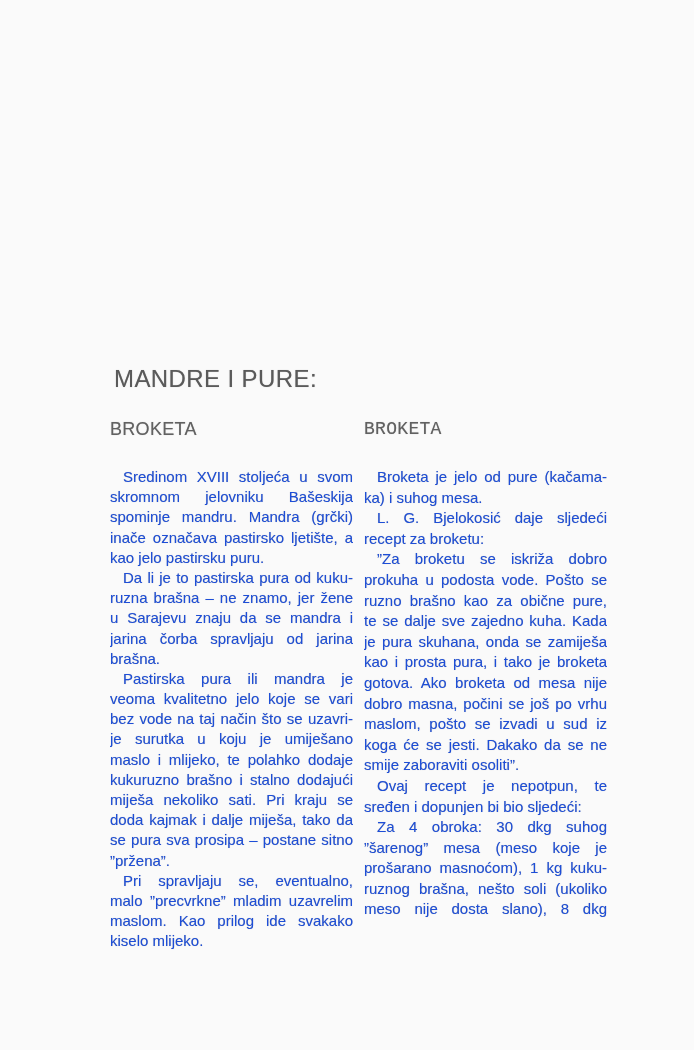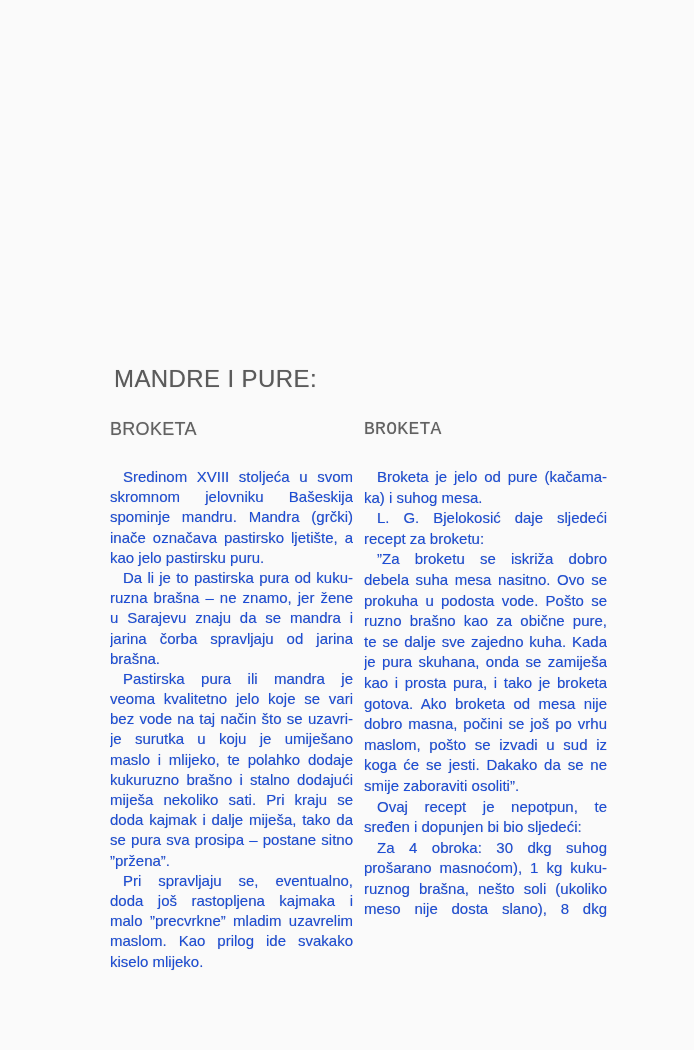--- a/index.html
+++ b/index.html
@@ -113,54 +113,53 @@
         <div class="line">je surutka u koju je umiješano</div>
         <div class="line">maslo i mlijeko, te polahko dodaje</div>
         <div class="line">kukuruzno brašno i stalno dodajući</div>
         <div class="line">miješa nekoliko sati. Pri kraju se</div>
         <div class="line">doda kajmak i dalje miješa, tako da</div>
         <div class="line">se pura sva prosipa – postane sitno</div>
         <div class="line lastline">”pržena”.</div>
       </div>
       <div>
         <div class="line first">Pri spravljaju se, eventualno,</div>
-        <div class="line">doda još rastopljena kajmaka i</div>
         <div class="line">malo ”precvrkne” mladim uzavrelim</div>
         <div class="line">maslom. Kao prilog ide svakako</div>
         <div class="line lastline">kiselo mlijeko.</div>
       </div>
     </div>
 
   <div class="text-col col-right">
       <div>
         <div class="line first">Broketa je jelo od pure (kačama-</div>
         <div class="line lastline">ka) i suhog mesa.</div>
       </div>
       <div>
         <div class="line first">L. G. Bjelokosić daje sljedeći</div>
         <div class="line lastline">recept za broketu:</div>
       </div>
       <div>
         <div class="line first">”Za broketu se iskriža dobro</div>
-        <div class="line">debela suha mesa nasitno. Ovo se</div>
         <div class="line">prokuha u podosta vode. Pošto se</div>
         <div class="line">ruzno brašno kao za obične pure,</div>
         <div class="line">te se dalje sve zajedno kuha. Kada</div>
         <div class="line">je pura skuhana, onda se zamiješa</div>
         <div class="line">kao i prosta pura, i tako je broketa</div>
         <div class="line">gotova. Ako broketa od mesa nije</div>
         <div class="line">dobro masna, počini se još po vrhu</div>
         <div class="line">maslom, pošto se izvadi u sud iz</div>
         <div class="line">koga će se jesti. Dakako da se ne</div>
         <div class="line lastline">smije zaboraviti osoliti”.</div>
       </div>
       <div>
         <div class="line first">Ovaj recept je nepotpun, te</div>
         <div class="line lastline">sređen i dopunjen bi bio sljedeći:</div>
       </div>
       <div>
         <div class="line first">Za 4 obroka: 30 dkg suhog</div>
+        <div class="line">”šarenog” mesa (meso koje je</div>
         <div class="line">prošarano masnoćom), 1 kg kuku-</div>
         <div class="line">ruznog brašna, nešto soli (ukoliko</div>
         <div class="line">meso nije dosta slano), 8 dkg</div>
       </div>
     </div>
 </div>
 
 </body></html>

